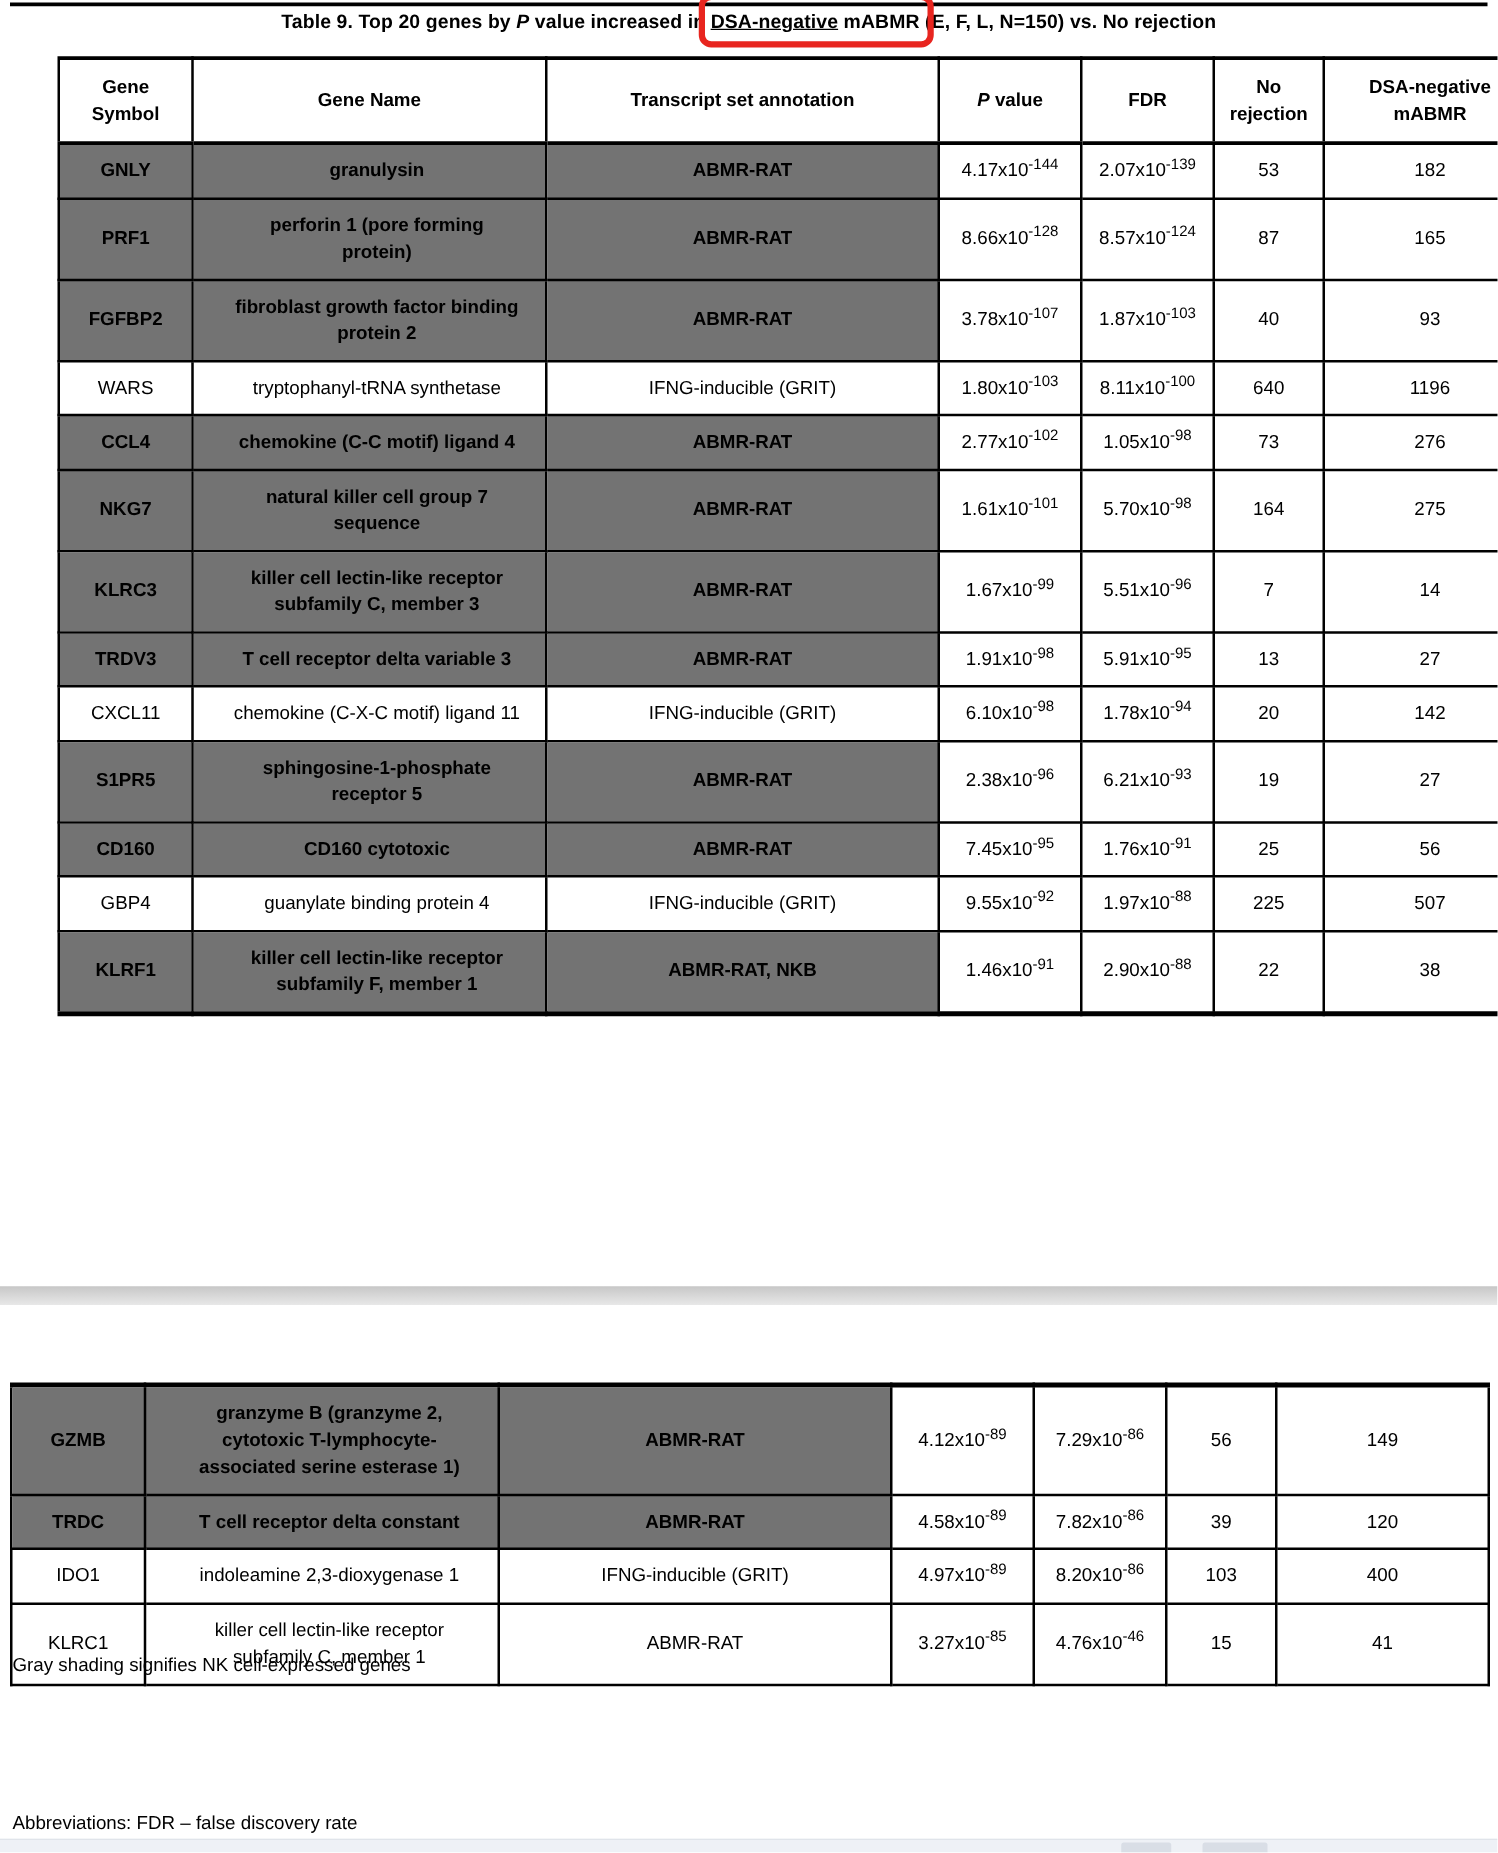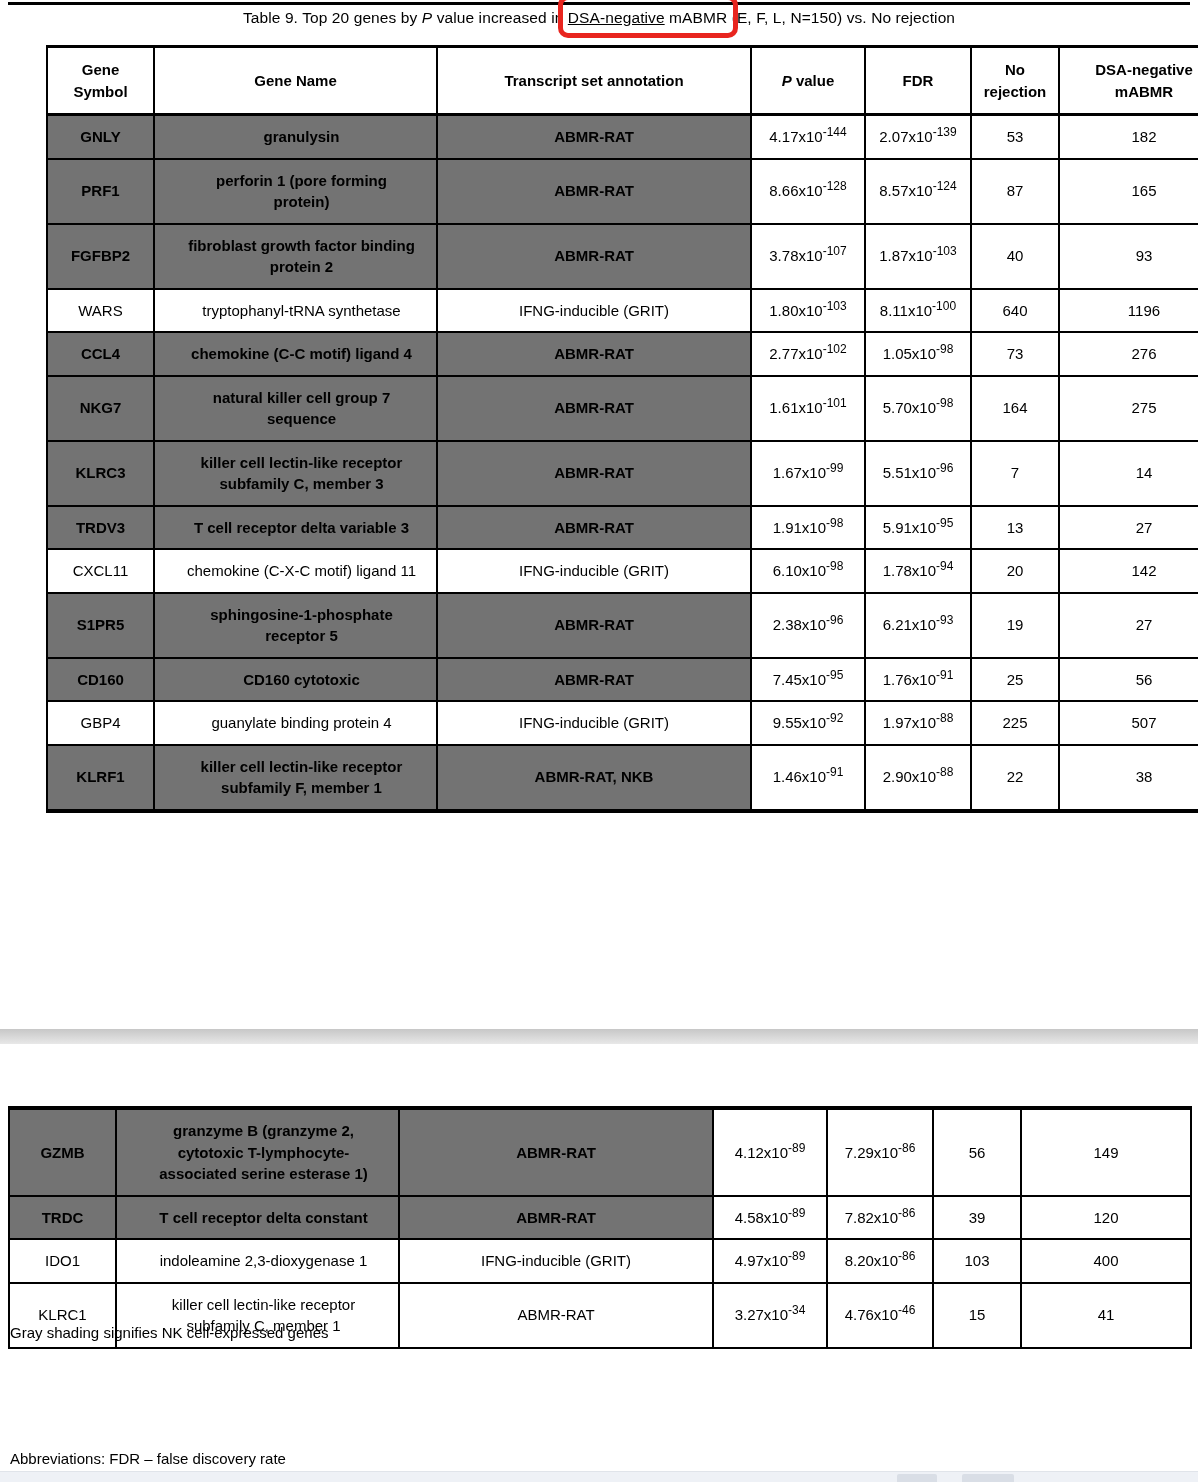--- a/index.html
+++ b/index.html
@@ -10,21 +10,21 @@
     color:#000;
     position:relative;
     overflow:hidden;
   }
   .top-rule {
     position:absolute; top:2px; left:8px; width:1182px; height:3px;
     background:#000;
   }
   .title {
     position:absolute; top:9px; left:0; width:100%;
-    text-align:center; font-weight:normal; font-size:15.5px;
+    text-align:center; font-weight:bold; font-size:15.5px;
     letter-spacing:0.1px; z-index:5;
   }
   .it { font-style:italic; }
   .underlined { text-decoration:underline; }
   .red-highlight { position:relative; }
   .red-highlight::before {
     content:""; position:absolute;
     left:-10px; right:-11px; top:-14px; bottom:-12px;
     border:5px solid #e8251f; border-radius:10px;
     pointer-events:none;
@@ -264,21 +264,21 @@
         <td><span>4.97x10</span><sup>-89</sup></td>
         <td><span>8.20x10</span><sup>-86</sup></td>
         <td>103</td>
         <td>400</td>
       </tr>
       <tr>
         <td class="shadeable">KLRC1</td>
         <td class="shadeable name">killer cell lectin-like receptor
 subfamily C, member 1</td>
         <td class="shadeable">ABMR-RAT</td>
-        <td><span>3.27x10</span><sup>-34</sup></td>
+        <td><span>3.27x10</span><sup>-85</sup></td>
         <td><span>4.76x10</span><sup>-46</sup></td>
         <td>15</td>
         <td>41</td>
       </tr>
     </tbody>
 </table>
 
 <div class="footnote fn1">Gray shading signifies NK cell-expressed genes</div>
 <div class="footnote fn2">Abbreviations: FDR – false discovery rate</div>
 

